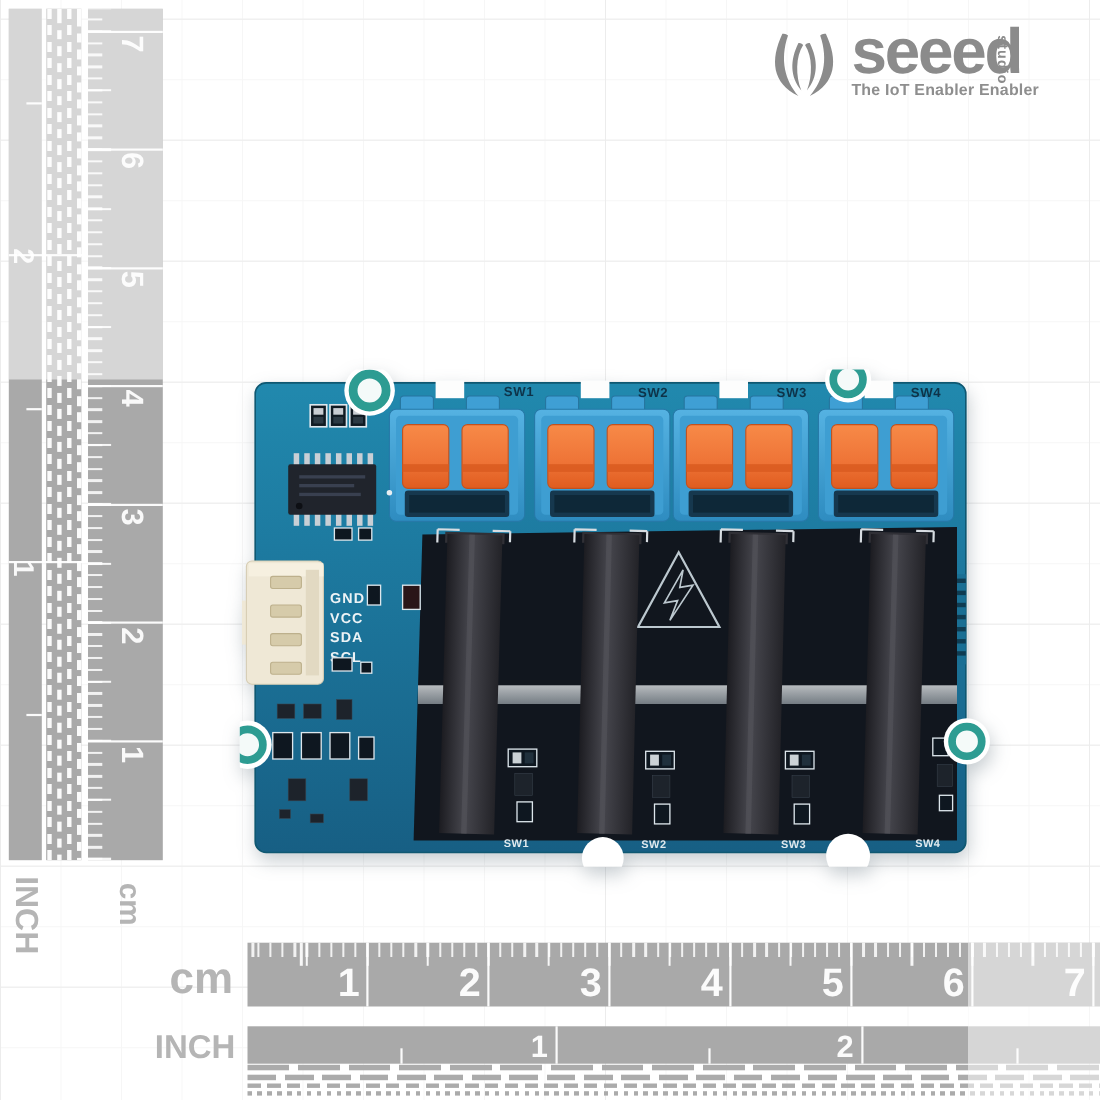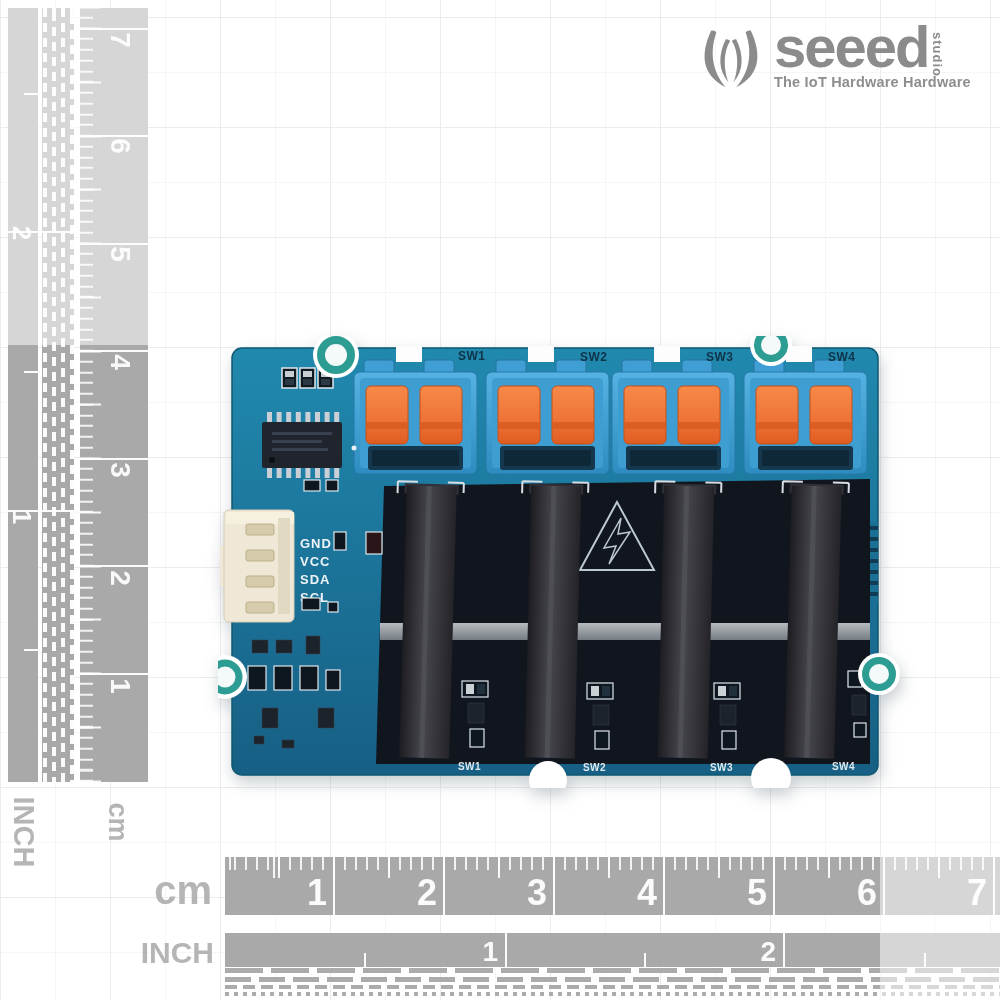--- a/index.html
+++ b/index.html
@@ -158,21 +158,21 @@
         <path d="M73,10 C86,38 84,62 56,76 C70,60 76,38 67,12 C69,10 71,10 73,10 Z"></path>
         <path d="M44,20 C35,38 35,56 47,70 C41,55 41,34 49,22 C47,20 45,20 44,20 Z"></path>
         <path d="M56,20 C65,38 65,56 53,70 C59,55 59,34 51,22 C53,20 55,20 56,20 Z"></path>
       </g>
     </svg>
     <div class="logo-right">
       <div class="logo-row">
         <span class="logo-word">seeed</span>
         <span class="logo-sub">studio</span>
       </div>
-      <div class="logo-tag">The IoT Hardware Hardware</div>
+      <div class="logo-tag">The IoT Enabler Enabler</div>
     </div>
   </div>
 
   <svg class="board-svg" width="688" height="452" viewBox="0 0 688 452">
     <defs>
       <linearGradient id="boardgrad" x1="0" y1="0" x2="0" y2="1">
         <stop offset="0" stop-color="#2189ae"></stop>
           <stop offset=".35" stop-color="#1d7aa0"></stop>
           <stop offset="1" stop-color="#175f84"></stop>
       </linearGradient>

